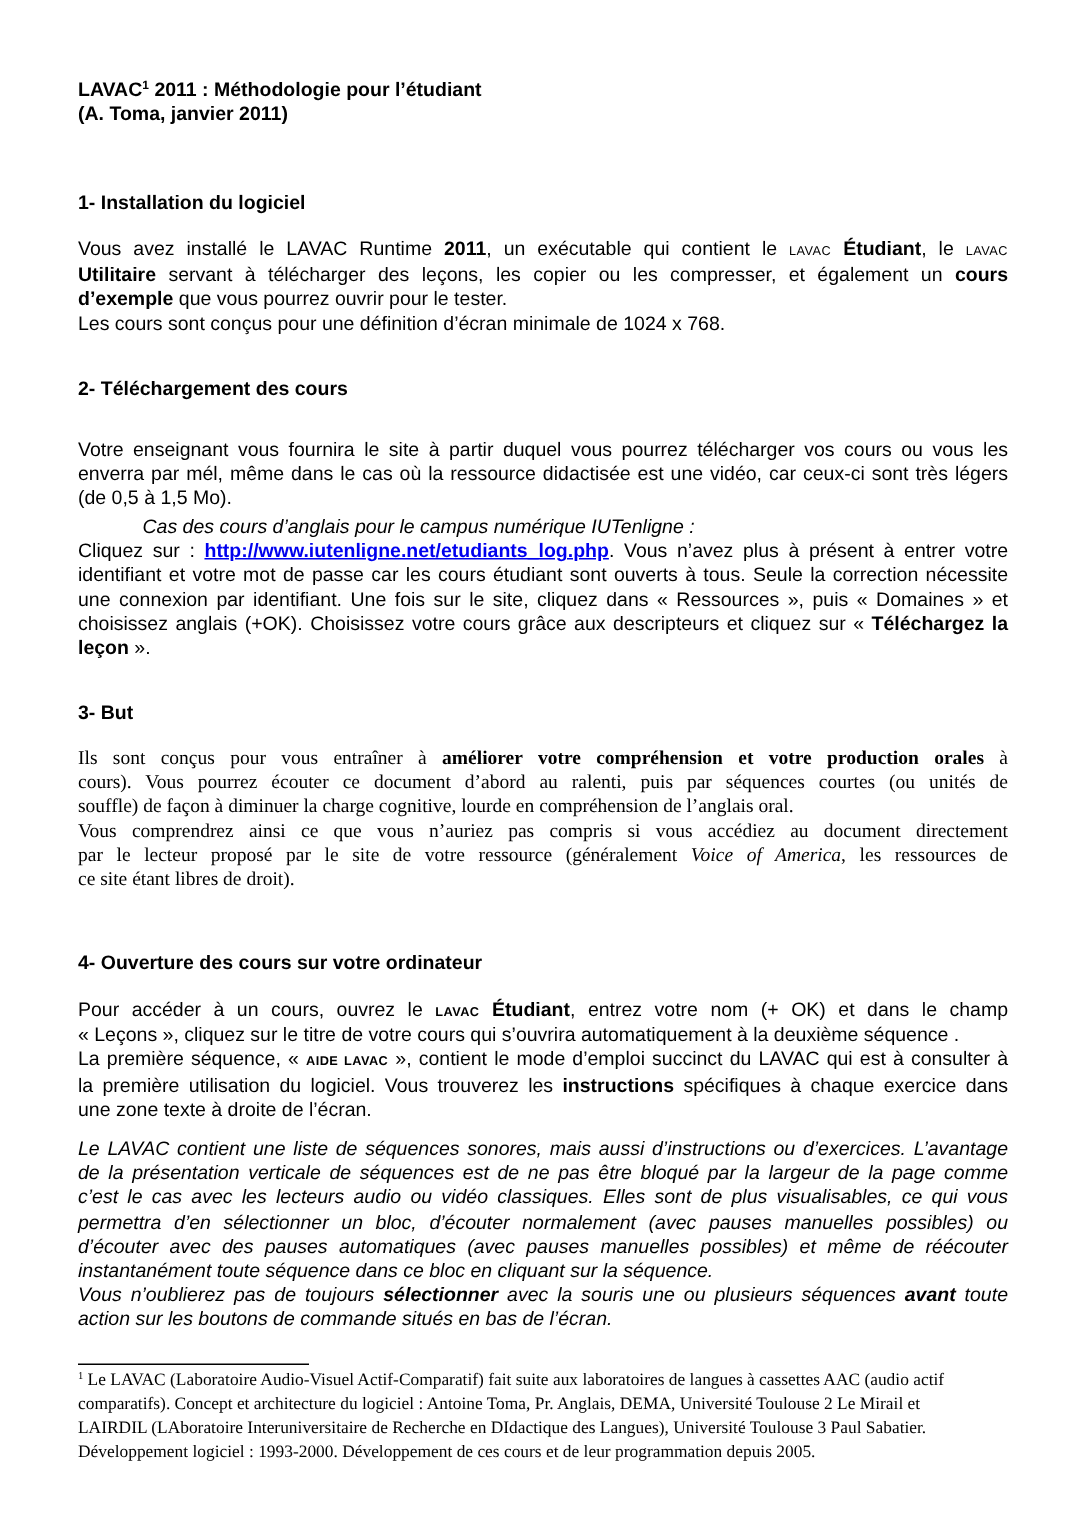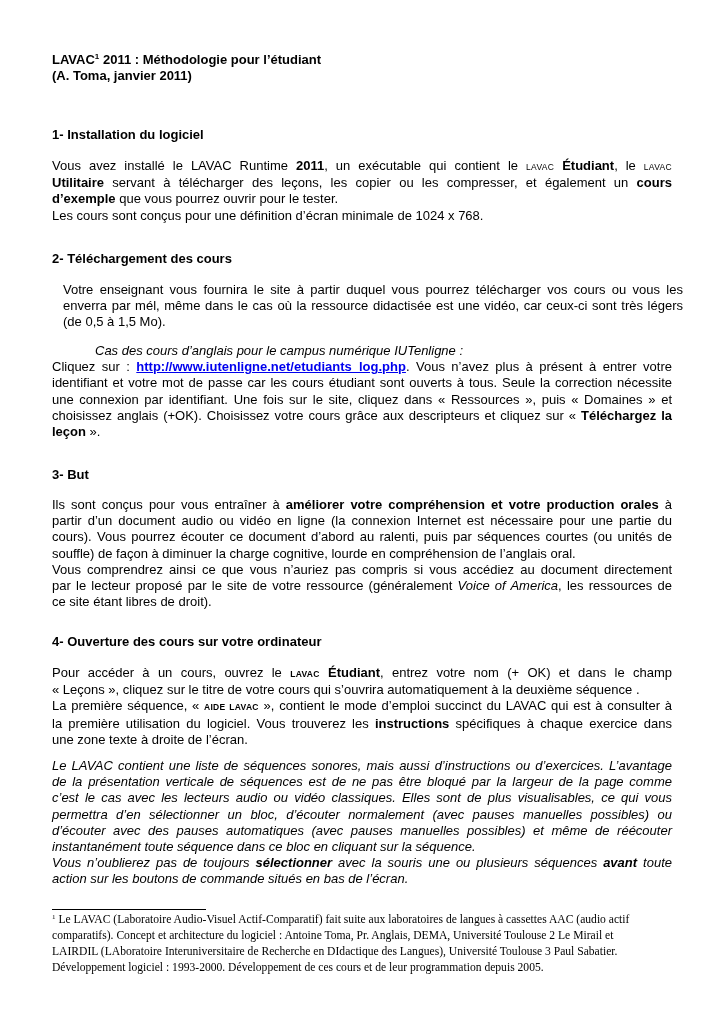--- a/index.html
+++ b/index.html
@@ -39,38 +39,37 @@
 
   <div class="h" style="top:127px;">1- Installation du logiciel</div>
   <div class="para" style="top:158px;">
     <span class="ln"><span>Vous avez installé le LAVAC Runtime </span><b>2011</b><span>, un exécutable qui contient le </span><span class="sc">LAVAC</span><span> </span><b>Étudiant</b><span>, le </span><span class="sc">LAVAC</span></span>
     <span class="ln"><b>Utilitaire</b><span> servant à télécharger des leçons, les copier ou les compresser, et également un </span><b>cours</b></span>
     <span class="ln last"><b>d’exemple</b><span> que vous pourrez ouvrir pour le tester.</span></span>
     <span class="ln last">Les cours sont conçus pour une définition d’écran minimale de 1024 x 768.</span>
   </div>
 
   <div class="h" style="top:251px;">2- Téléchargement des cours</div>
-  <div class="para" style="top:282px;margin-left:11px;">
+  <div class="para" style="top:292px;">
     <span class="ln">Votre enseignant vous fournira le site à partir duquel vous pourrez télécharger vos cours ou vous les</span>
     <span class="ln">enverra par mél, même dans le cas où la ressource didactisée est une vidéo, car ceux-ci sont très légers</span>
     <span class="ln last">(de 0,5 à 1,5 Mo).</span>
   </div>
   <div class="para" style="top:343px;">
     <span class="ln last indent"><i>Cas des cours d’anglais pour le campus numérique IUTenligne :</i></span>
     <span class="ln"><span>Cliquez sur : </span><a class="link">http://www.iutenligne.net/etudiants_log.php</a><span>. Vous n’avez plus à présent à entrer votre</span></span>
     <span class="ln">identifiant et votre mot de passe car les cours étudiant sont ouverts à tous. Seule la correction nécessite</span>
     <span class="ln">une connexion par identifiant. Une fois sur le site, cliquez dans « Ressources », puis « Domaines » et</span>
     <span class="ln"><span>choisissez anglais (+OK). Choisissez votre cours grâce aux descripteurs et cliquez sur « </span><b>Téléchargez la</b></span>
     <span class="ln last"><b>leçon</b><span> ».</span></span>
   </div>
 
   <div class="h" style="top:467px;">3- But</div>
-  <div class="para" style="top:497px;">
+  <div class="para" style="top:497px;font-family:Liberation Serif, serif;">
     <span class="ln"><span>Ils sont conçus pour vous entraîner à </span><b>améliorer votre compréhension et votre production orales</b><span> à</span></span>
-    <span class="ln">partir d’un document audio ou vidéo en ligne (la connexion Internet est nécessaire pour une partie du</span>
     <span class="ln">cours). Vous pourrez écouter ce document d’abord au ralenti, puis par séquences courtes (ou unités de</span>
     <span class="ln last">souffle) de façon à diminuer la charge cognitive, lourde en compréhension de l’anglais oral.</span>
     <span class="ln">Vous comprendrez ainsi ce que vous n’auriez pas compris si vous accédiez au document directement</span>
     <span class="ln"><span>par le lecteur proposé par le site de votre ressource (généralement </span><i>Voice of America</i><span>, les ressources de</span></span>
     <span class="ln last">ce site étant libres de droit).</span>
   </div>
 
   <div class="h" style="top:634px;">4- Ouverture des cours sur votre ordinateur</div>
   <div class="para" style="top:665px;">
     <span class="ln"><span>Pour accéder à un cours, ouvrez le </span><span class="scb">LAVAC</span><span> </span><b>Étudiant</b><span>, entrez votre nom (+ OK) et dans le champ</span></span>

